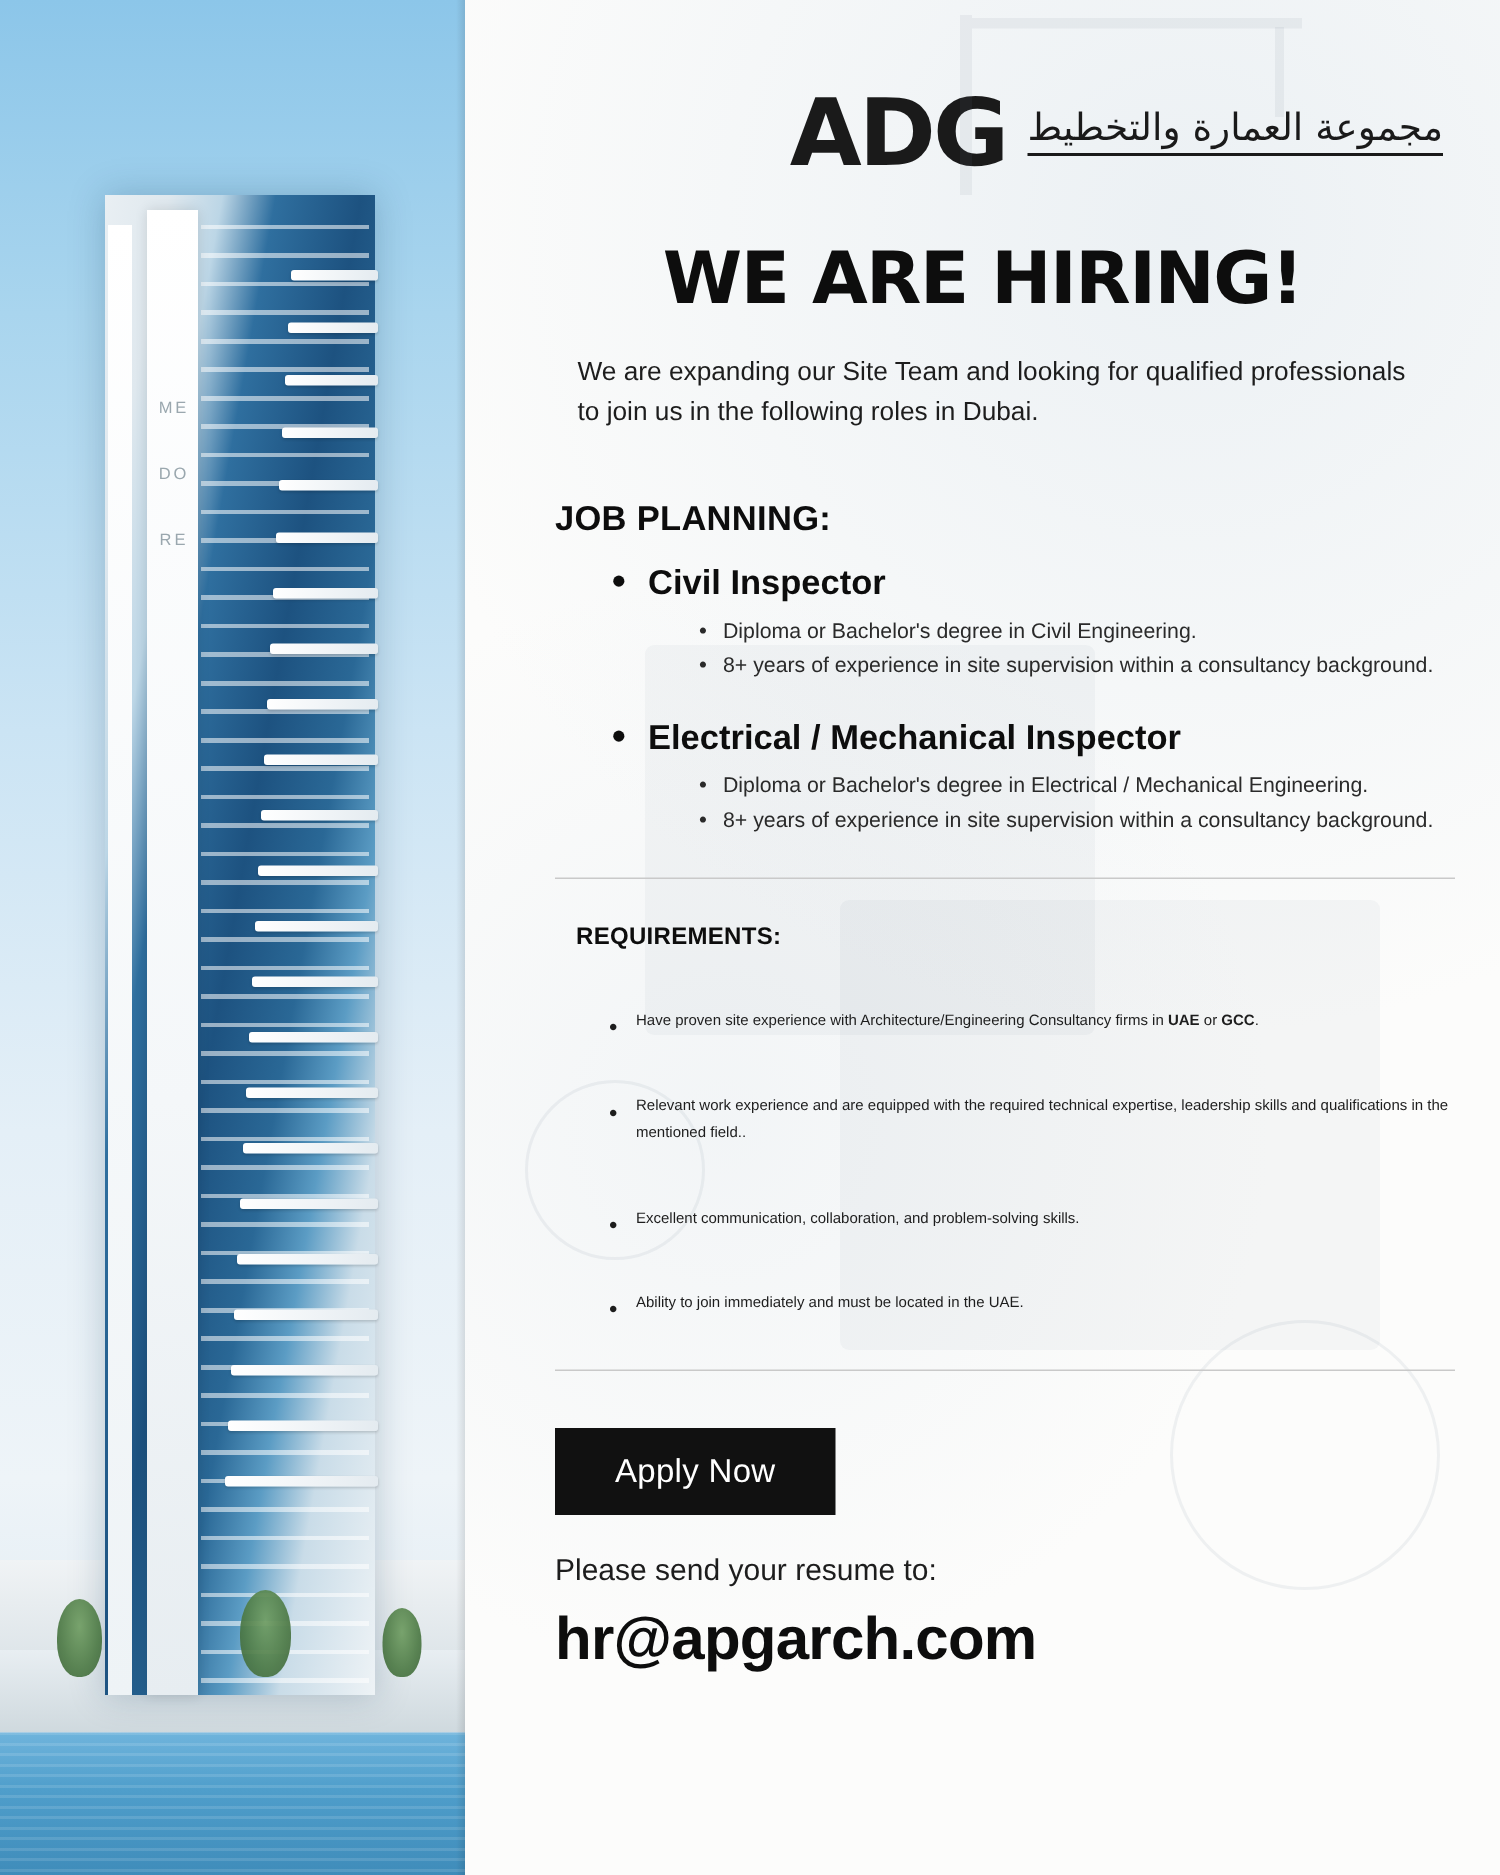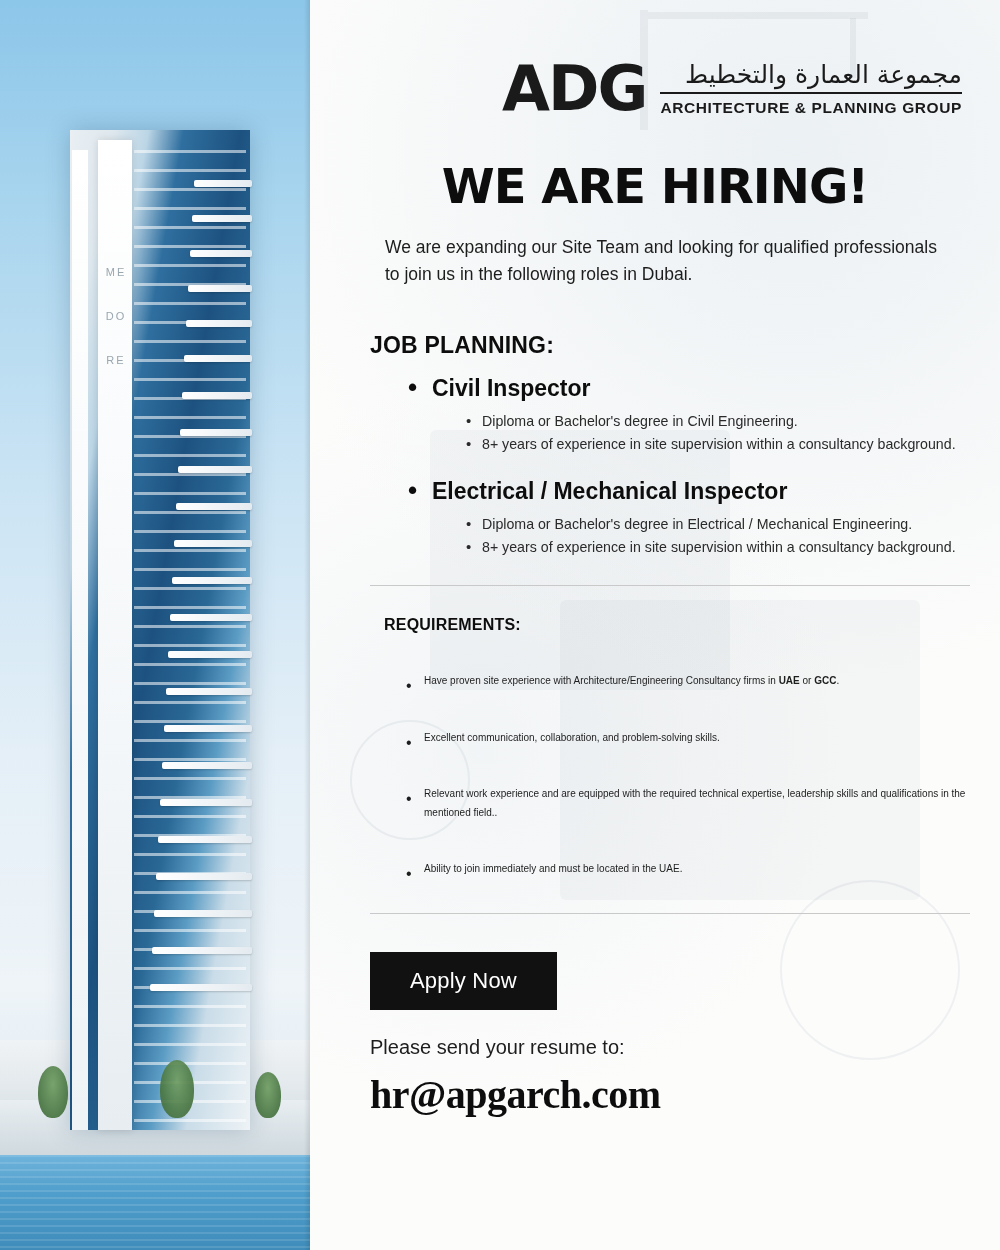--- a/index.html
+++ b/index.html
@@ -313,21 +313,21 @@
     margin-top: 26px;
     font-size: 20px;
     color: #1d1d1d;
   }
   .email {
     margin-top: 12px;
     font-size: 40px;
     font-weight: 700;
     color: #0d0d0d;
     letter-spacing: -.5px;
-    font-family: Liberation Serif, serif;
+    font-family: Liberation Sans, sans-serif;
   }
 </style>
 </head>
 <body>
 
 <div class="poster">
 
   <div class="left-panel">
     <div class="sky"></div>
     <div class="ground"></div>
@@ -380,21 +380,20 @@
     <div class="bg-ghost g5"></div>
     <div class="ghost-circle gc1"></div>
     <div class="ghost-circle gc2"></div>
 
     <div class="logo-row">
       <div class="logo">
         <div class="logo-mark">ADG</div>
         <div class="logo-right">
           <div class="logo-ar">مجموعة العمارة والتخطيط</div>
           <div class="logo-rule"></div>
-          <div class="logo-en">ARCHITECTURE &amp; PLANNING GROUP</div>
         </div>
       </div>
     </div>
 
     <div class="content">
 
       <h1 class="headline">WE ARE HIRING!</h1>
 
       <p class="intro">We are expanding our Site Team and looking for qualified professionals to join us in the following roles in Dubai.</p>
 
@@ -418,22 +417,22 @@
       </ul>
 
       <div class="divider"></div>
 
       <div class="req-block">
         <h2 class="section-title req">REQUIREMENTS:</h2>
         <ul class="requirements">
           <li>
             Have proven site experience with Architecture/Engineering Consultancy firms in <b>UAE</b> or <b>GCC</b>.
           </li>
+          <li>Relevant work experience and are equipped with the required technical expertise, leadership skills and qualifications in the mentioned field..</li>
           <li>Excellent communication, collaboration, and problem-solving skills.</li>
-          <li>Relevant work experience and are equipped with the required technical expertise, leadership skills and qualifications in the mentioned field..</li>
           <li>Ability to join immediately and must be located in the UAE.</li>
         </ul>
       </div>
 
       <div class="divider d2"></div>
 
       <div class="apply-wrap">
         <button class="apply-btn">Apply Now</button>
         <div class="resume-label">Please send your resume to:</div>
         <div class="email">hr@apgarch.com</div>

